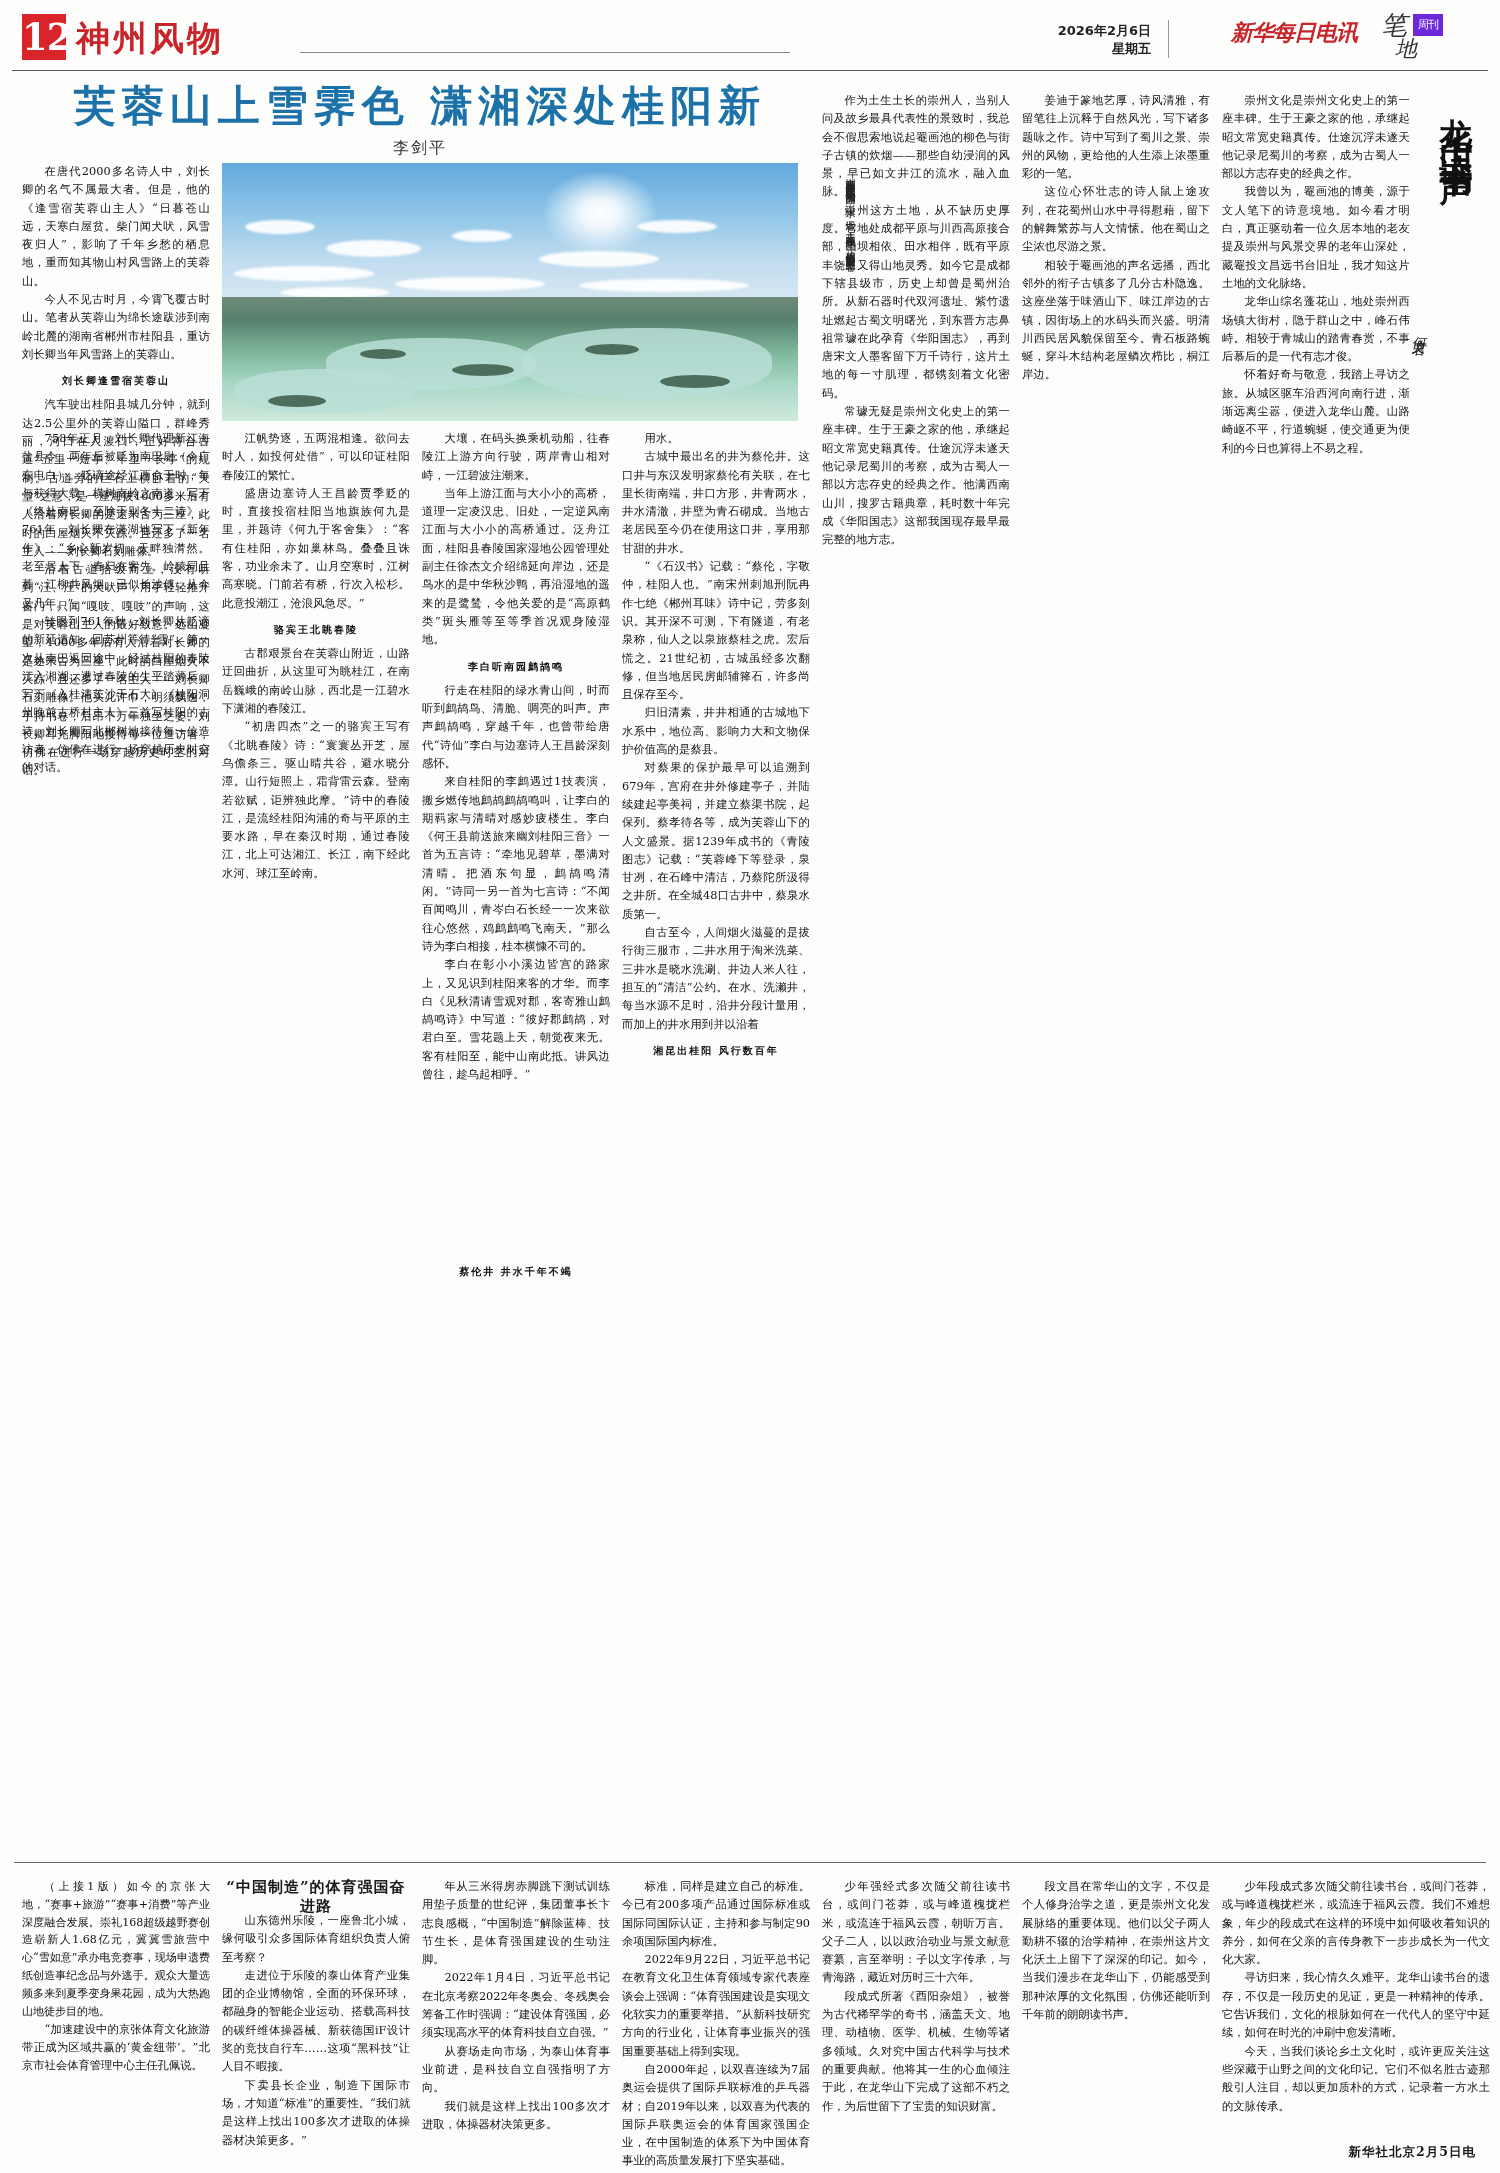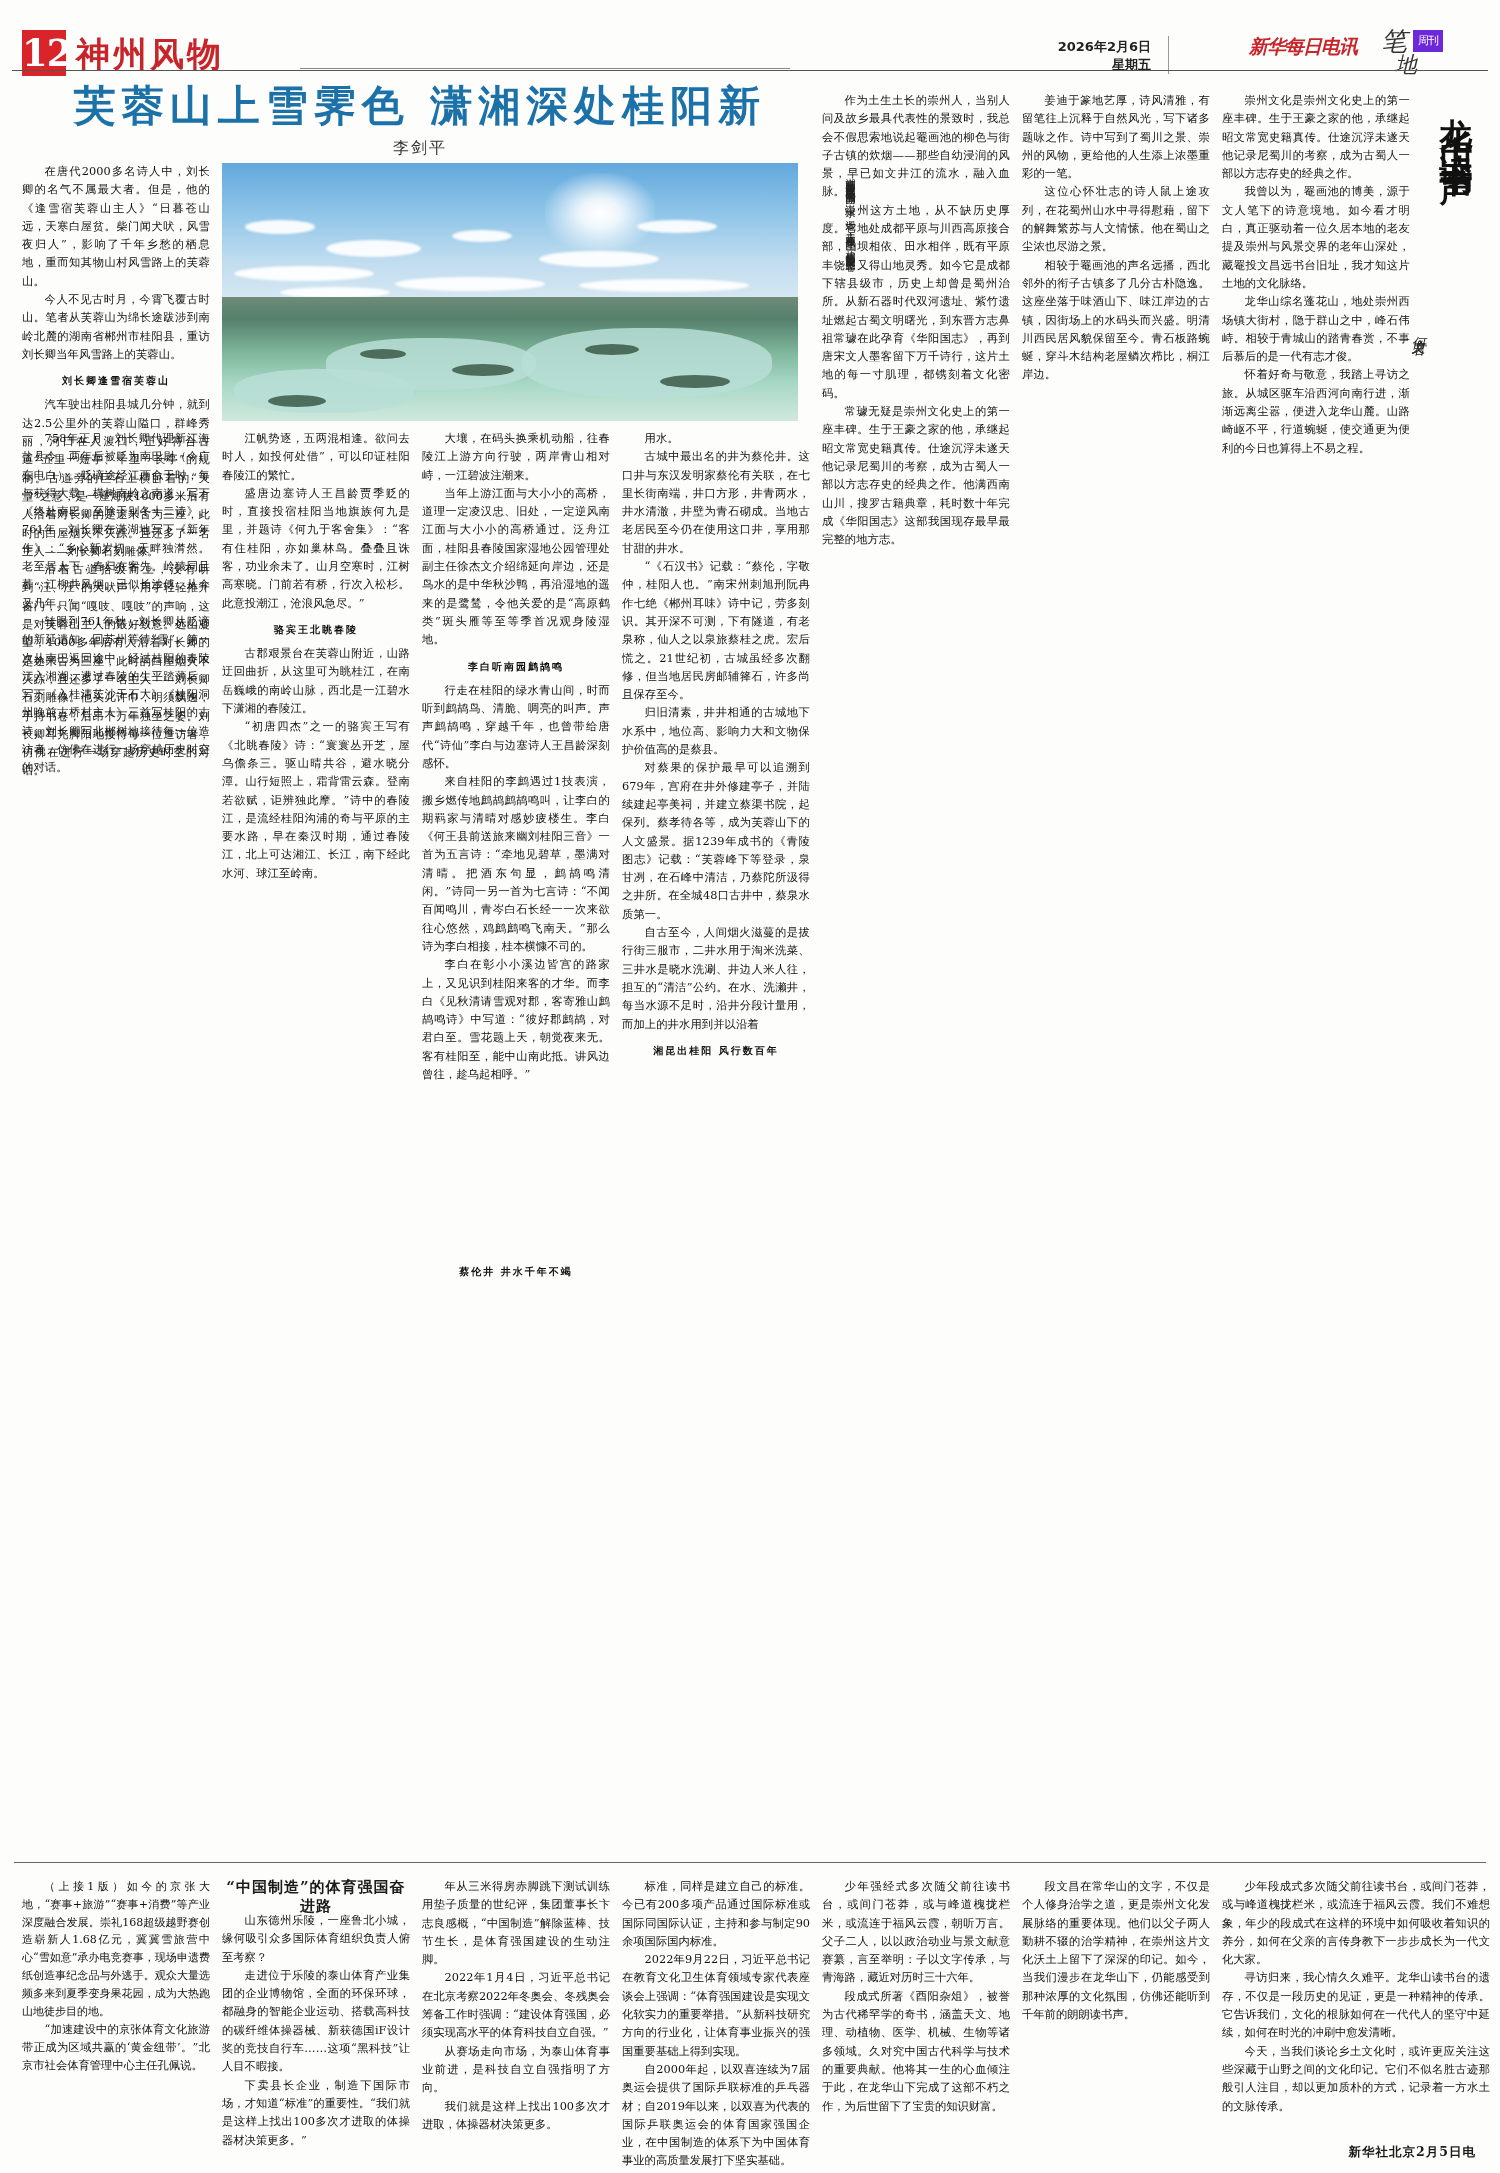--- a/index.html
+++ b/index.html
@@ -7,21 +7,21 @@
     width: 1500px; height: 2173px;
     background: #fdfdfb;
     font-family: "DejaVu Serif", "Liberation Serif", serif;
     color: #1a1a1a;
     position: relative;
     overflow: hidden;
   }
 
   
   .masthead {
-    position: absolute; left: 0; top: 16px; width: 1469px; height: 72px;
+    position: absolute; left: 0; top: 0; width: 1469px; height: 72px;
   }
   .page-num-box {
     position: absolute; left: 22px; top: 14px;
     width: 44px; height: 46px;
     background: #d9252a; color: #fff;
     font-family: "DejaVu Serif", serif;
     font-size: 37px; font-weight: bold;
     line-height: 46px; text-align: center;
     letter-spacing: -1px;
   }
@@ -41,21 +41,21 @@
     text-align: right; line-height: 1.35;
     font-family: "DejaVu Sans", "Liberation Sans", sans-serif;
     font-size: 13px; color: #222; font-weight: bold;
   }
   .date-div {
     position: absolute; right: 300px; top: 20px;
     height: 38px; border-left: 1px solid #999;
   }
   .paper-logo {
     position: absolute; right: 112px; top: 18px;
-    font-size: 19px; font-weight: bold; color: #c8252b;
+    font-size: 22px; font-weight: bold; color: #c8252b;
     font-family: "DejaVu Serif", serif;
     letter-spacing: -1px;
     font-style: italic;
   }
   .brush-mark {
     position: absolute; right: 52px; top: 12px;
     font-size: 26px; color: #333; font-style: italic;
     font-family: "DejaVu Serif", serif;
     line-height: 1.0;
   }

